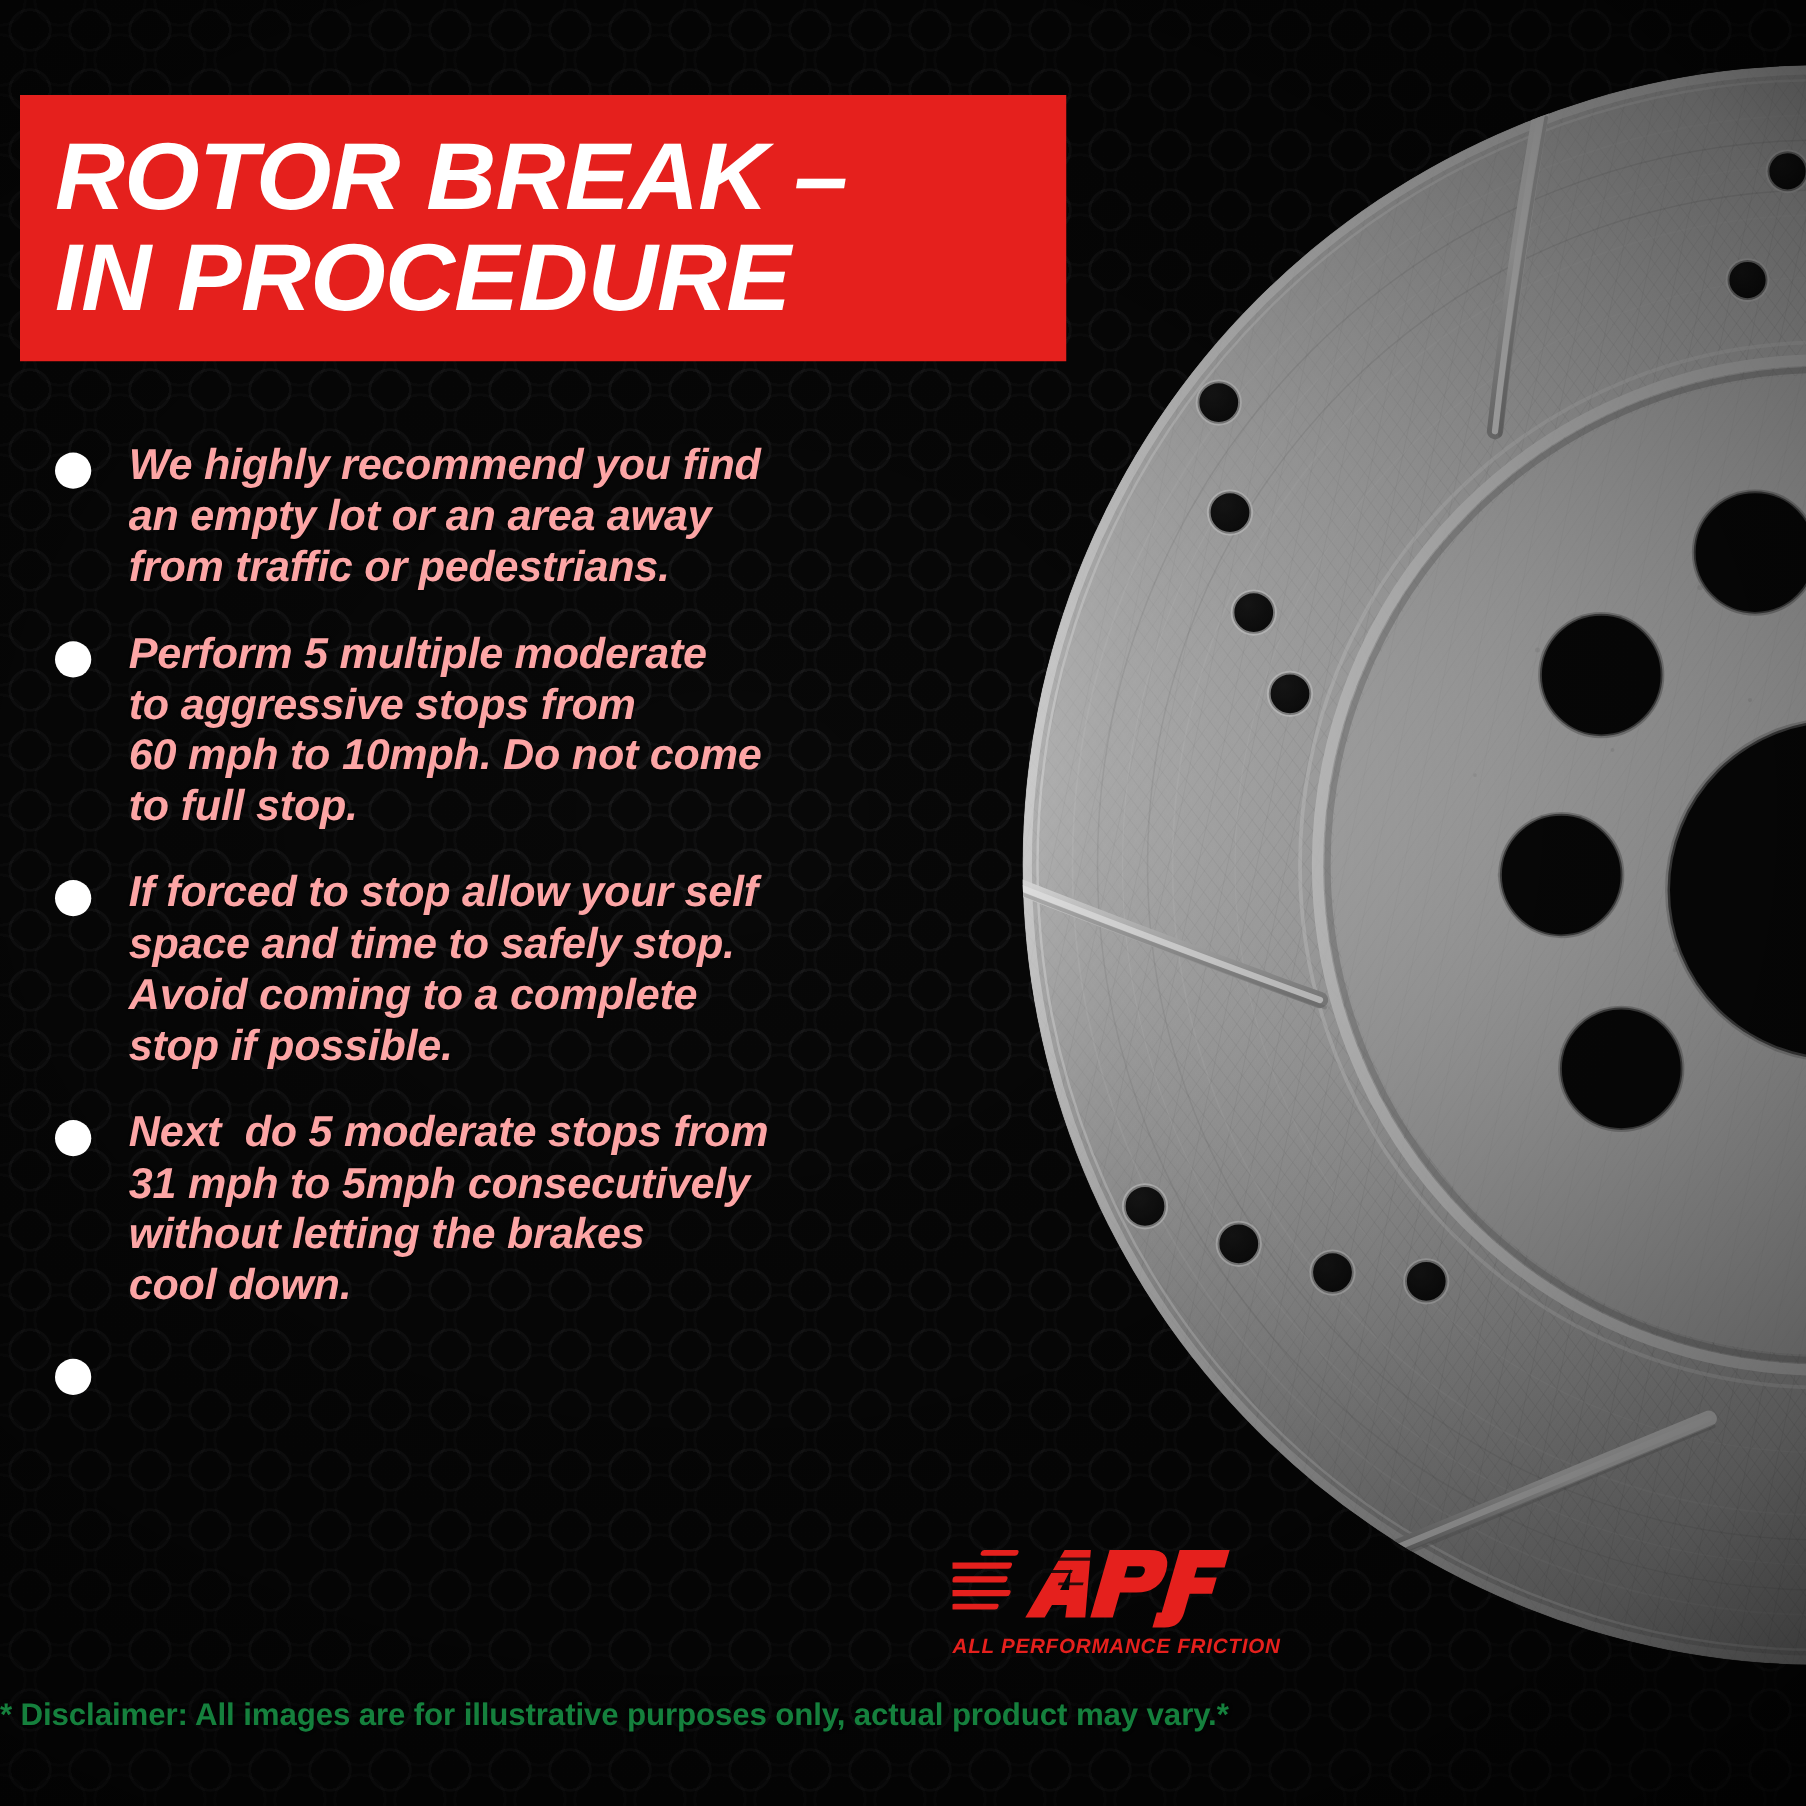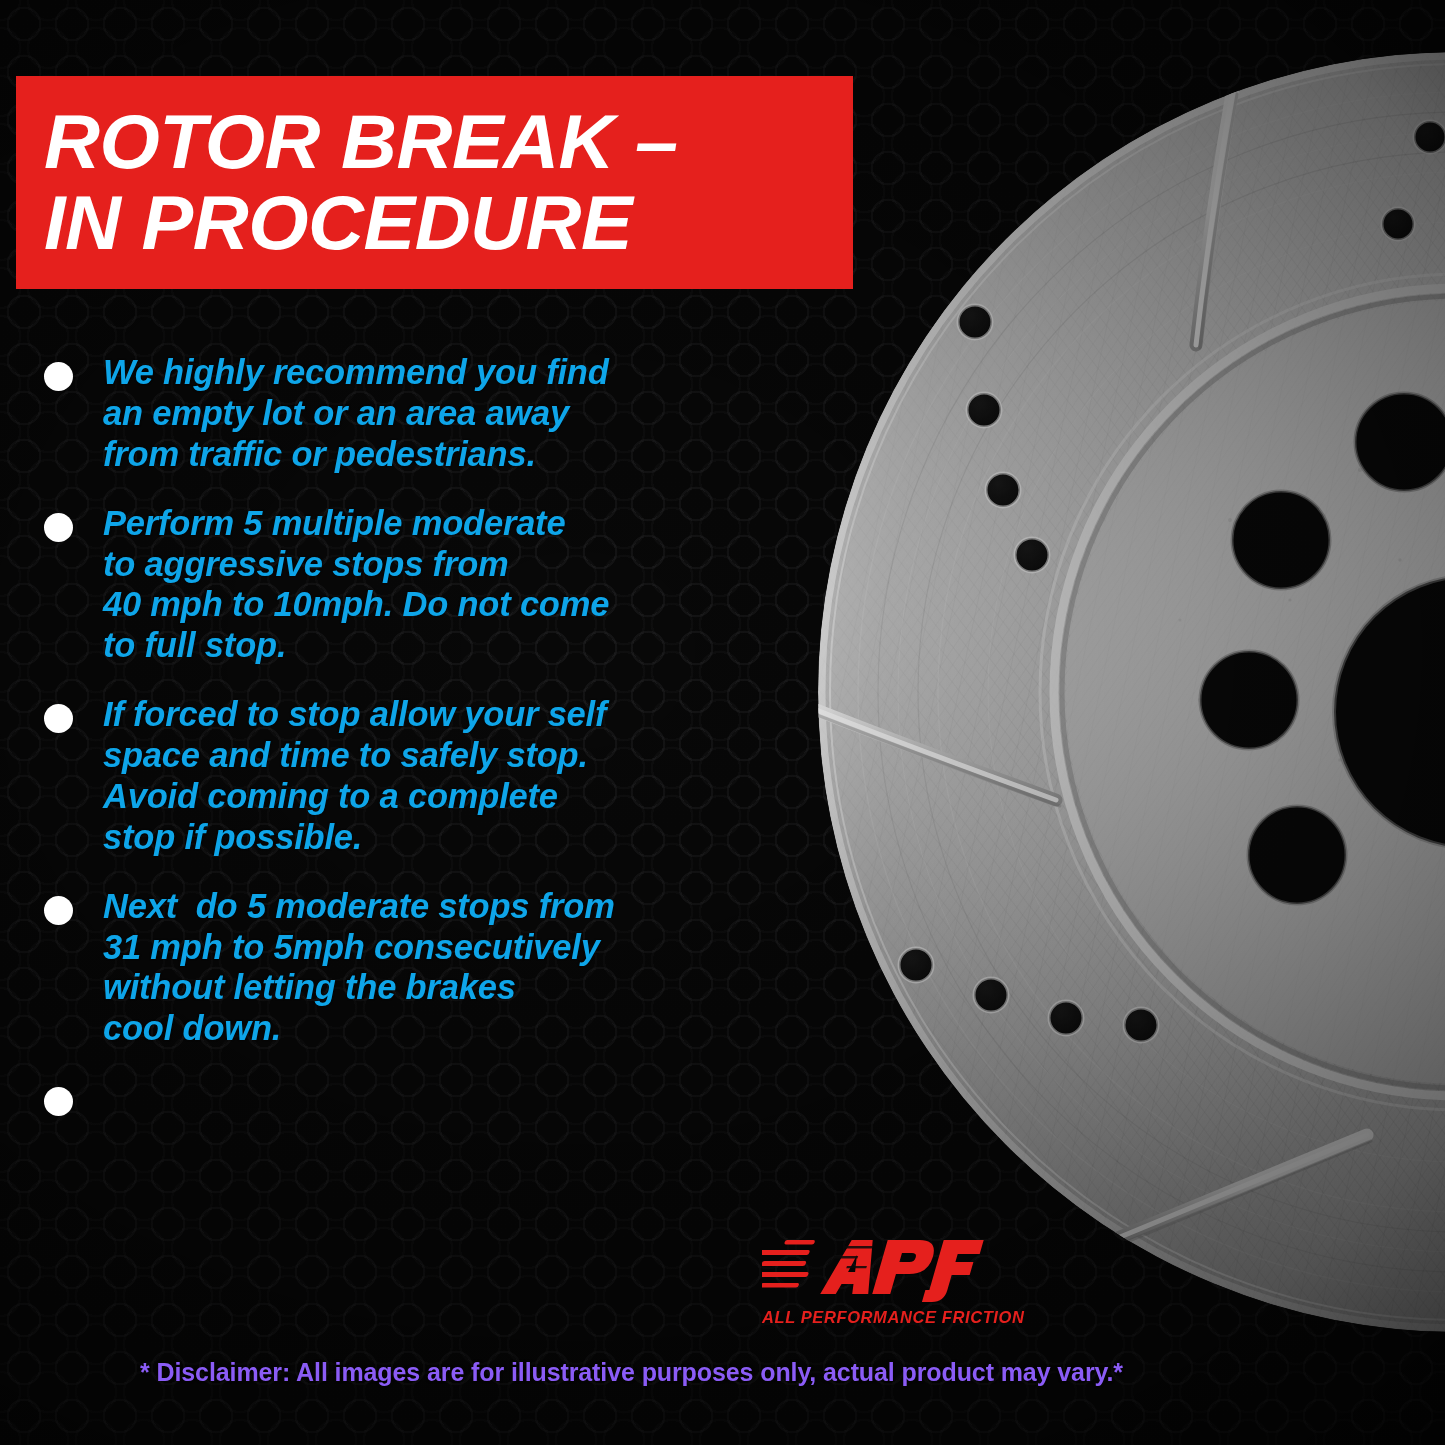--- a/index.html
+++ b/index.html
@@ -90,21 +90,21 @@
   .bullet-dot {
     flex: 0 0 auto;
     width: 29px;
     height: 29px;
     border-radius: 50%;
     background: #ffffff;
     margin-top: 10px;
     margin-right: 30px;
   }
   .bullet-text {
-    color: #0ea5e9;
+    color: #fca5a5;
     font-family: "Liberation Sans", sans-serif;
     font-weight: bold;
     font-style: italic;
     font-size: 34.5px;
     line-height: 1.185;
     letter-spacing: -0.2px;
     white-space: pre-wrap;
     text-shadow: 0 0 2px rgba(0,0,0,0.8);
   }
 
@@ -135,22 +135,21 @@
     letter-spacing: 0.6px;
     white-space: nowrap;
   }
 
   
   .disclaimer {
     position: absolute;
     left: 0;
     top: 1358px;
     width: 1263px;
-    text-align: center;
-    color: #8b5cf6;
+    color: #15803d;
     font-family: "Liberation Sans", sans-serif;
     font-weight: bold;
     font-size: 25px;
     letter-spacing: -0.1px;
     z-index: 6;
     text-shadow: 0 0 3px rgba(0,0,0,0.9);
   }
 </style>
 </head>
 <body>
@@ -338,21 +337,21 @@
       <span class="bullet-dot"></span>
       <span class="bullet-text">We highly recommend you find
 an empty lot or an area away
 from traffic or pedestrians.</span>
     </div>
 
     <div class="bullet-row">
       <span class="bullet-dot"></span>
       <span class="bullet-text">Perform 5 multiple moderate
 to aggressive stops from
-40 mph to 10mph. Do not come
+60 mph to 10mph. Do not come
 to full stop.</span>
     </div>
 
     <div class="bullet-row">
       <span class="bullet-dot"></span>
       <span class="bullet-text">If forced to stop allow your self
 space and time to safely stop.
 Avoid coming to a complete
 stop if possible.</span>
     </div>

